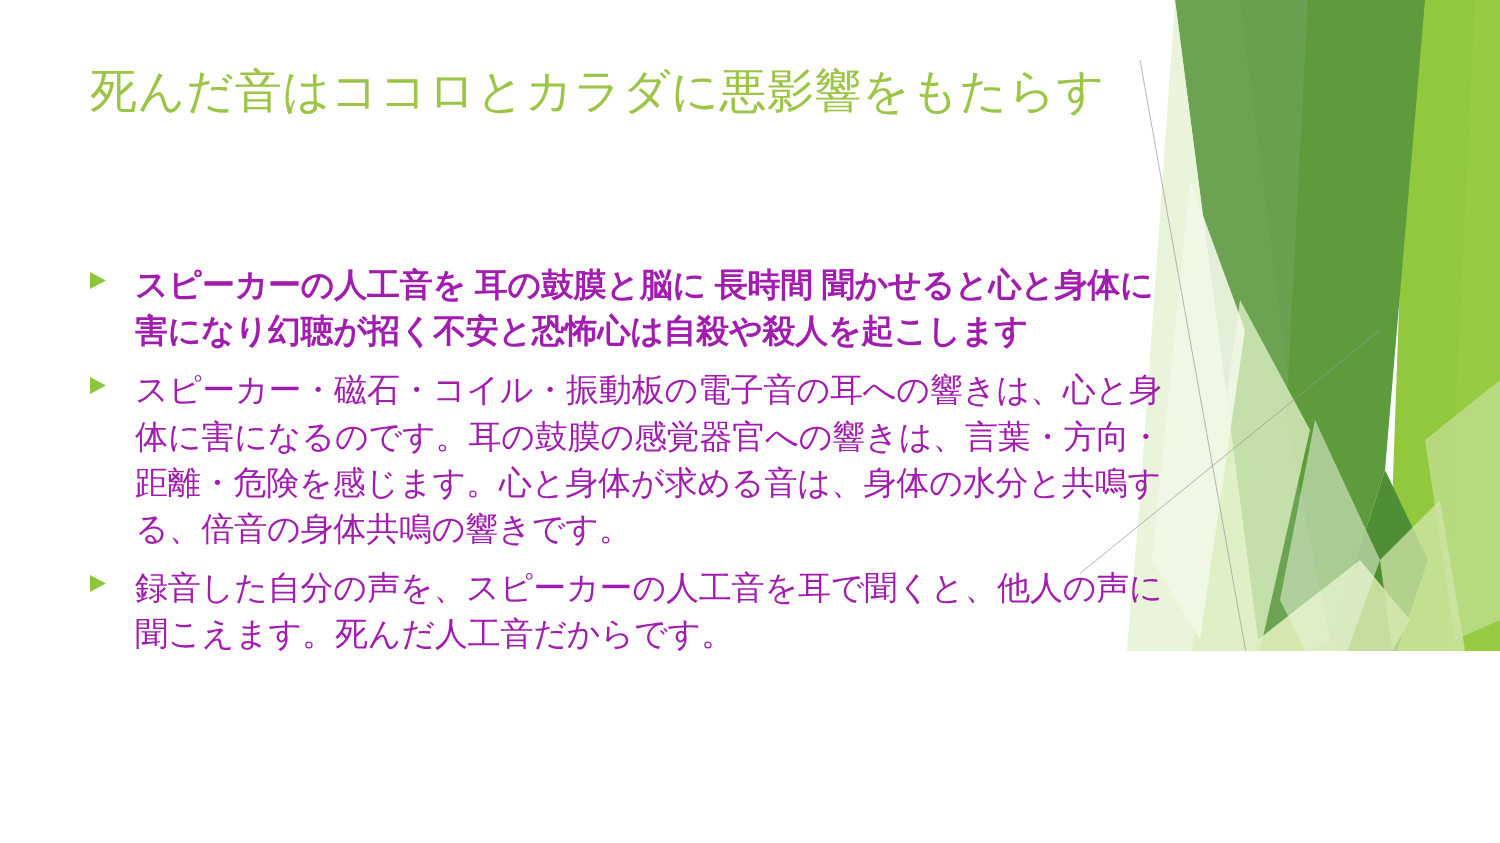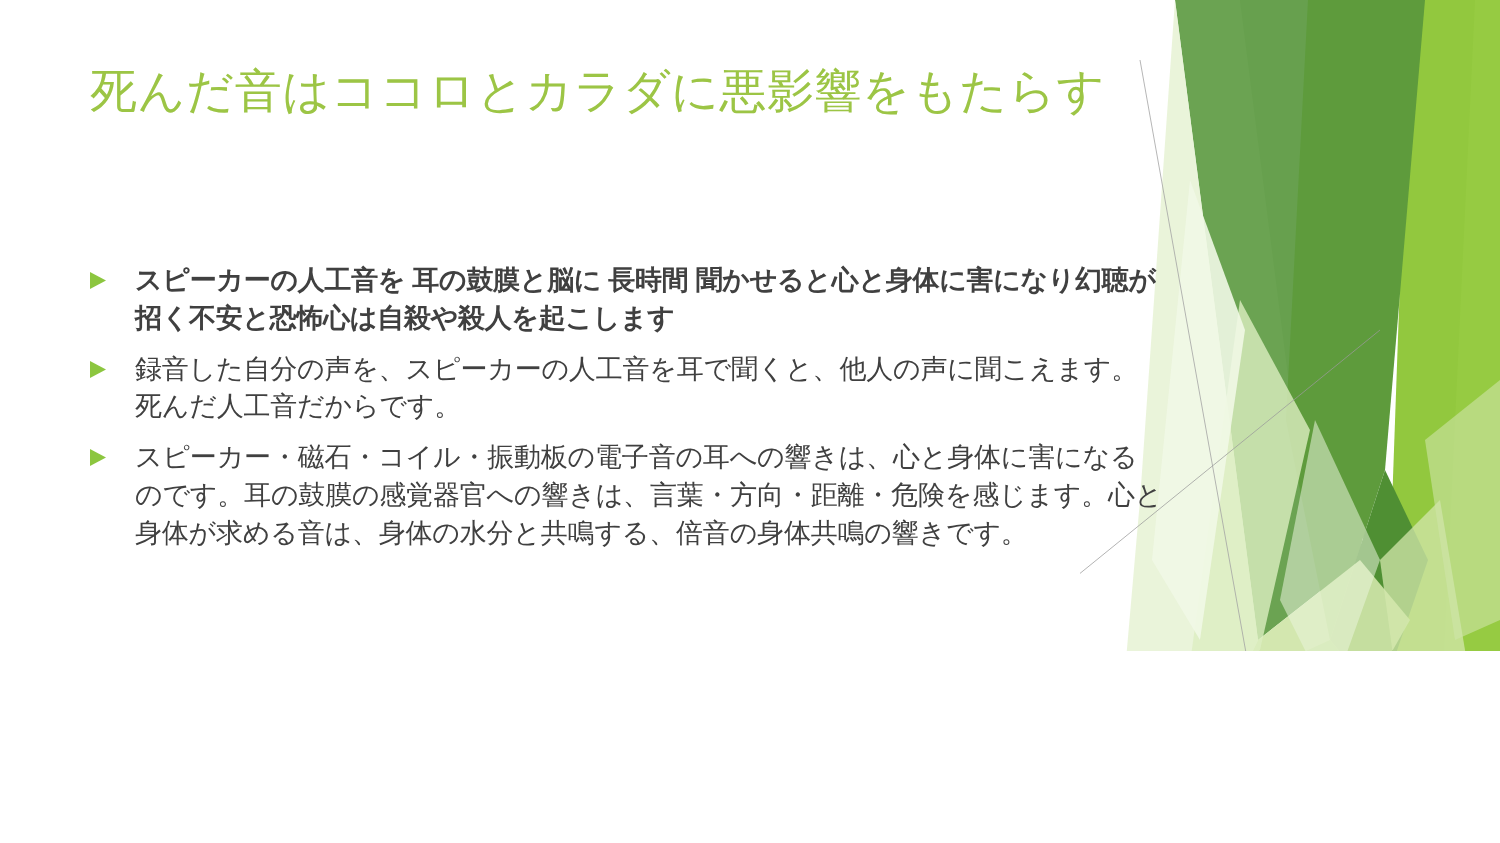--- a/index.html
+++ b/index.html
@@ -59,22 +59,22 @@
   .bullet-marker {
     flex: 0 0 47px;
     padding-top: 9px;
     line-height: 0;
   }
   .bullet-marker svg {
     display: block;
   }
   .bullet-text {
     flex: 1 1 auto;
-    color: #404040;
-    font-size: 27px;
+    color: #a21caf;
+    font-size: 33px;
     line-height: 1.40;
     letter-spacing: -0.2px;
   }
   .bullet-text.emphasis {
     font-weight: 700;
     letter-spacing: -0.3px;
   }
   
   .hairline {
     position: absolute;
@@ -130,28 +130,28 @@
       </span>
       <span class="bullet-text emphasis">スピーカーの人工音を 耳の鼓膜と脳に 長時間 聞かせると心と身体に害になり幻聴が招く不安と恐怖心は自殺や殺人を起こします</span>
     </div>
 
     <div class="bullet-row">
       <span class="bullet-marker">
         <svg width="20" height="19" viewBox="0 0 20 19" xmlns="http://www.w3.org/2000/svg">
           <polygon points="2,1 18,9.5 2,18" fill="#8CC63F"></polygon>
         </svg>
       </span>
-      <span class="bullet-text">録音した自分の声を、スピーカーの人工音を耳で聞くと、他人の声に聞こえます。死んだ人工音だからです。</span>
+      <span class="bullet-text">スピーカー・磁石・コイル・振動板の電子音の耳への響きは、心と身体に害になるのです。耳の鼓膜の感覚器官への響きは、言葉・方向・距離・危険を感じます。心と身体が求める音は、身体の水分と共鳴する、倍音の身体共鳴の響きです。</span>
     </div>
 
     <div class="bullet-row">
       <span class="bullet-marker">
         <svg width="20" height="19" viewBox="0 0 20 19" xmlns="http://www.w3.org/2000/svg">
           <polygon points="2,1 18,9.5 2,18" fill="#8CC63F"></polygon>
         </svg>
       </span>
-      <span class="bullet-text">スピーカー・磁石・コイル・振動板の電子音の耳への響きは、心と身体に害になるのです。耳の鼓膜の感覚器官への響きは、言葉・方向・距離・危険を感じます。心と身体が求める音は、身体の水分と共鳴する、倍音の身体共鳴の響きです。</span>
+      <span class="bullet-text">録音した自分の声を、スピーカーの人工音を耳で聞くと、他人の声に聞こえます。死んだ人工音だからです。</span>
     </div>
 
 
   </div>
 
 </div>
 
 </body></html>

